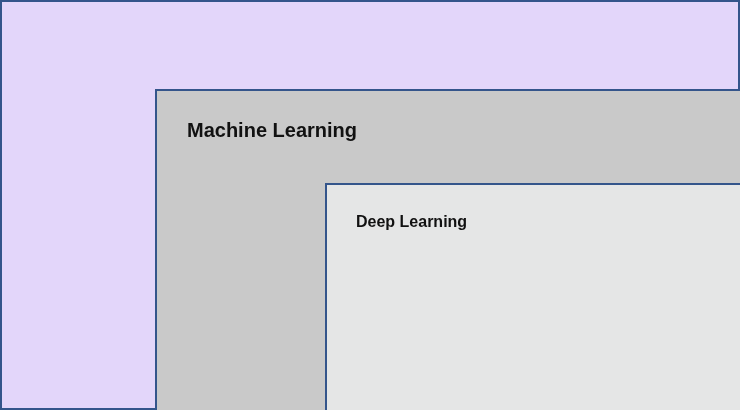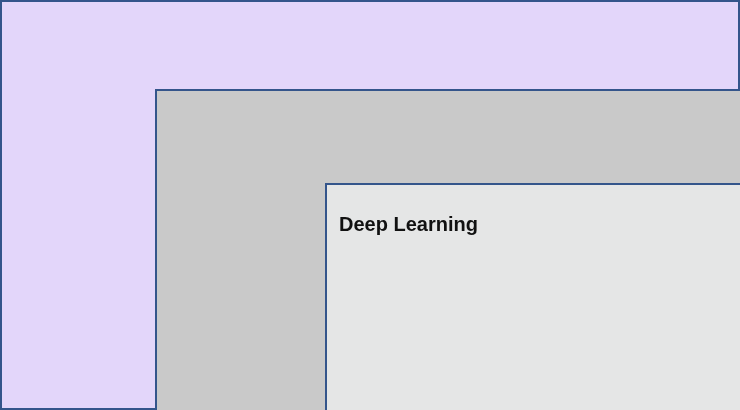--- a/index.html
+++ b/index.html
@@ -56,31 +56,32 @@
   
   .dl-box {
     left: 168px;  
     top: 92px;    
     width: 425px;
     height: 237px;
     background: var(--dl-fill, #e5e6e6);
     border: 2px solid var(--border-color, #34558b);
   }
   .dl-label {
-    left: 12px;
+    left: 29px;
     top: 28px;
-    font-size: 20px;
+    font-size: 16px;
   }
 </style>
 </head>
 <body>
 
 <div class="stage">
   <div class="box ai-box">
 
     <div class="box ml-box">
+      <span class="box-label ml-label">Machine Learning</span>
 
       <div class="box dl-box">
         <span class="box-label dl-label">Deep Learning</span>
       </div>
     </div>
   </div>
 </div>
 
 </body></html>

